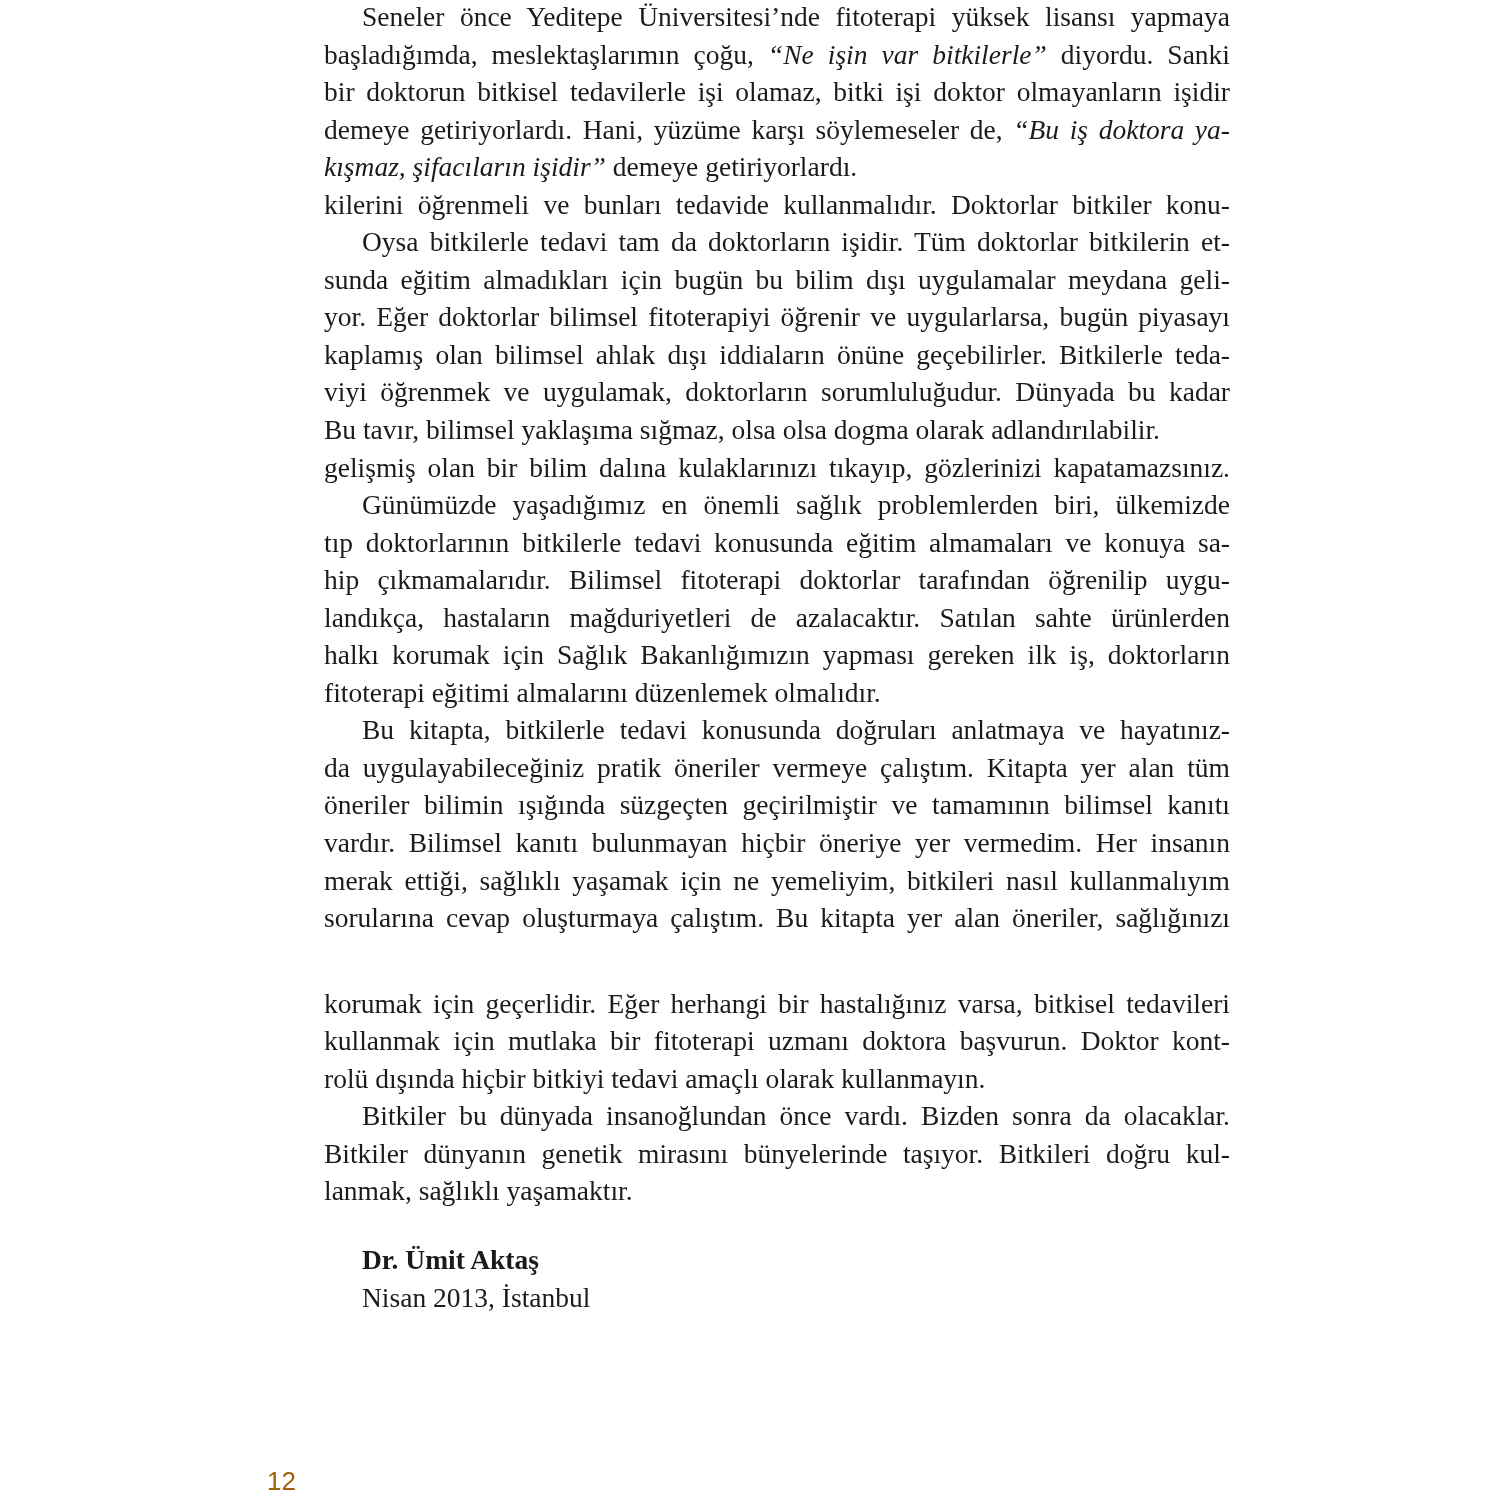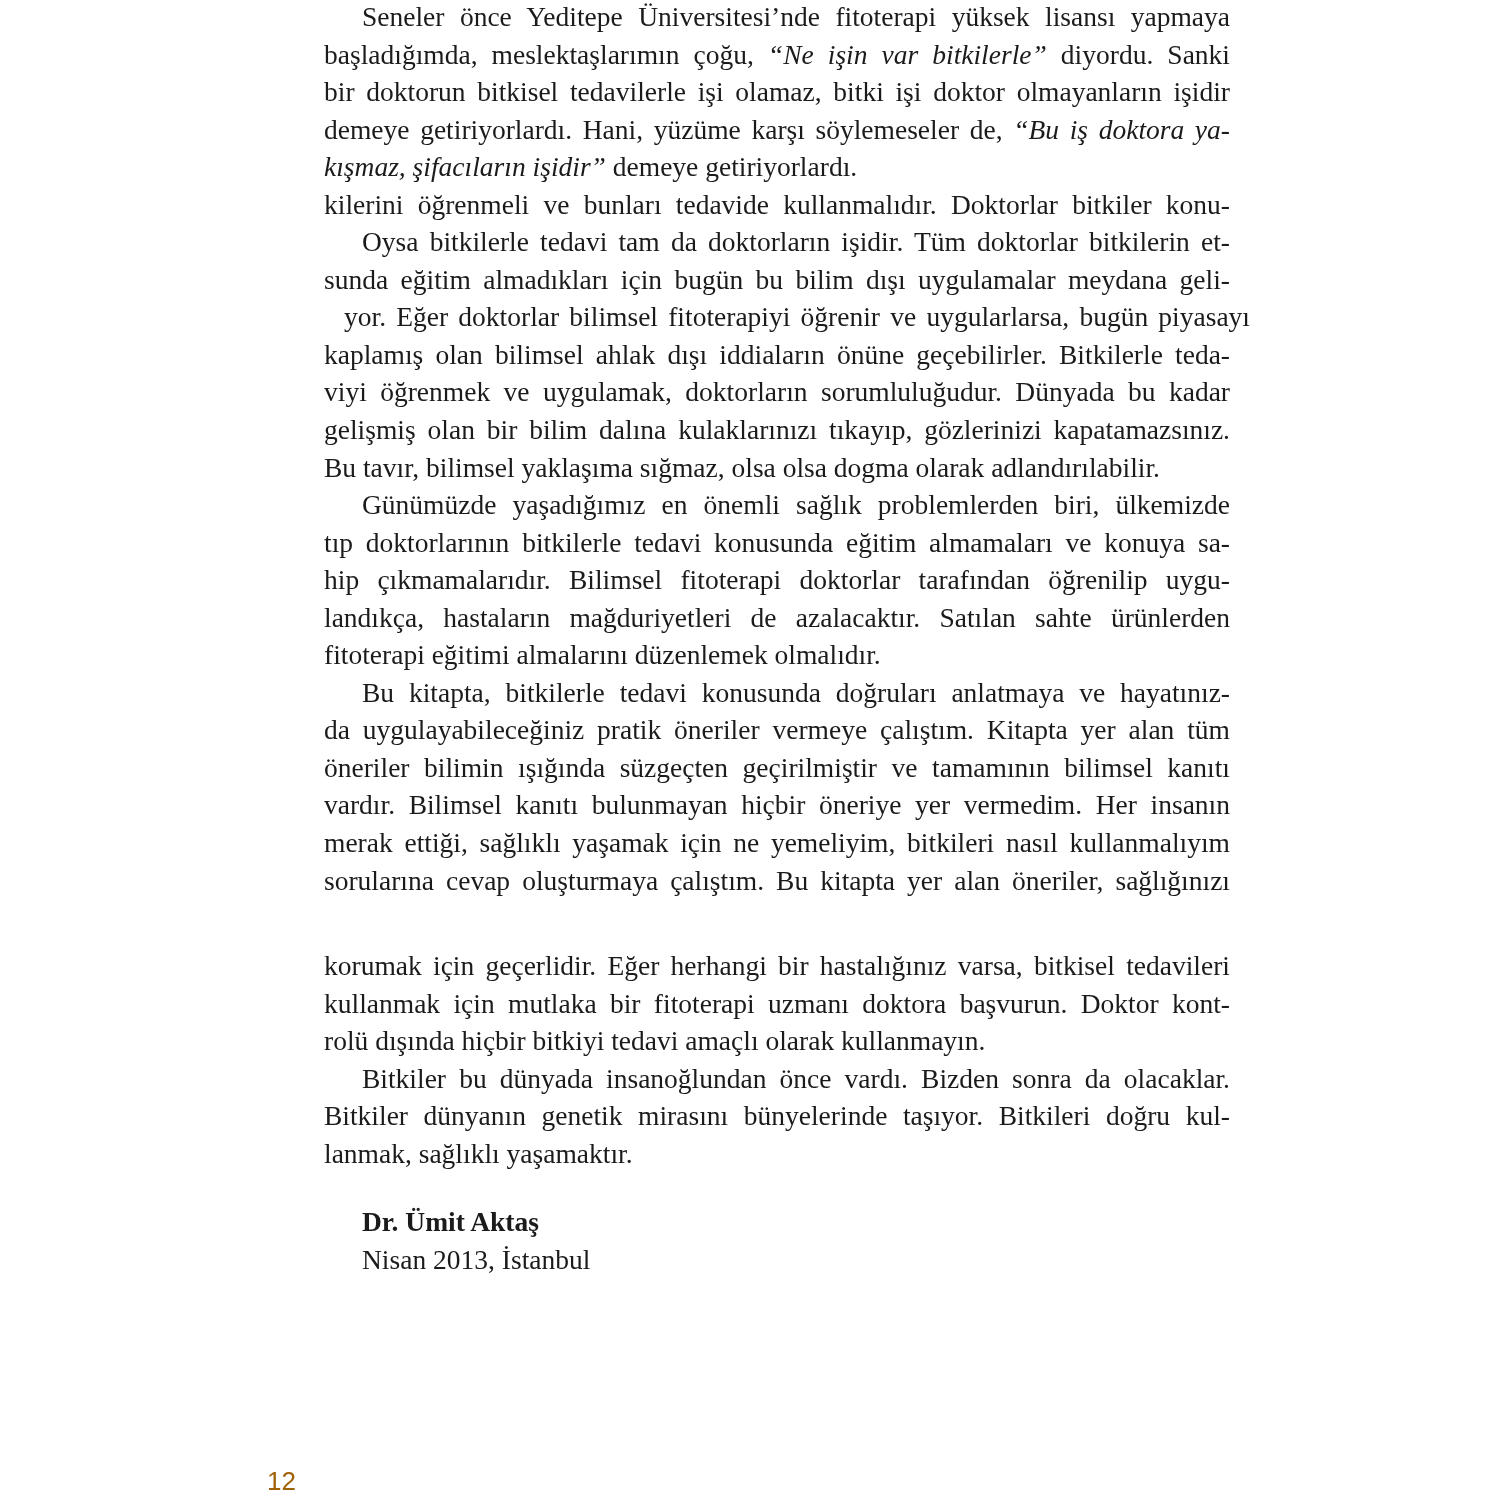--- a/index.html
+++ b/index.html
@@ -40,31 +40,32 @@
         <div class="line first" style="word-spacing: 8.57366px;"><span>Seneler önce Yeditepe Üniversitesi’nde fitoterapi yüksek lisansı yapmaya</span></div>
         <div class="line" style="word-spacing: 7.17383px;"><span>başladığımda, meslektaşlarımın çoğu, </span><span class="it">“Ne işin var bitkilerle”</span><span> diyordu. Sanki</span></div>
         <div class="line" style="word-spacing: 4.83125px;"><span>bir doktorun bitkisel tedavilerle işi olamaz, bitki işi doktor olmayanların işidir</span></div>
         <div class="line" style="word-spacing: 3.76875px;"><span>demeye getiriyorlardı. Hani, yüzüme karşı söylemeseler de, </span><span class="it">“Bu iş doktora ya-</span></div>
         <div class="line last"><span class="it">kışmaz, şifacıların işidir”</span><span> demeye getiriyorlardı.</span></div>
       </div>
       <div class="para">
         <div class="line" style="word-spacing: 7.38281px;"><span>kilerini öğrenmeli ve bunları tedavide kullanmalıdır. Doktorlar bitkiler konu-</span></div>
         <div class="line first" style="word-spacing: 4.29219px;"><span>Oysa bitkilerle tedavi tam da doktorların işidir. Tüm doktorlar bitkilerin et-</span></div>
         <div class="line" style="word-spacing: 5.52187px;"><span>sunda eğitim almadıkları için bugün bu bilim dışı uygulamalar meydana geli-</span></div>
-        <div class="line" style="word-spacing: 3.33854px; margin-left: 20px;"><span>yor. Eğer doktorlar bilimsel fitoterapiyi öğrenir ve uygularlarsa, bugün piyasayı</span></div>
+        <div class="line" style="word-spacing: 3.33854px;"><span>yor. Eğer doktorlar bilimsel fitoterapiyi öğrenir ve uygularlarsa, bugün piyasayı</span></div>
         <div class="line" style="word-spacing: 5.29167px;"><span>kaplamış olan bilimsel ahlak dışı iddiaların önüne geçebilirler. Bitkilerle teda-</span></div>
         <div class="line" style="word-spacing: 6.51953px;"><span>viyi öğrenmek ve uygulamak, doktorların sorumluluğudur. Dünyada bu kadar</span></div>
+        <div class="line last"><span>Bu tavır, bilimsel yaklaşıma sığmaz, olsa olsa dogma olarak adlandırılabilir.</span></div>
         <div class="line" style="word-spacing: 4.99805px;"><span>gelişmiş olan bir bilim dalına kulaklarınızı tıkayıp, gözlerinizi kapatamazsınız.</span></div>
-        <div class="line last"><span>Bu tavır, bilimsel yaklaşıma sığmaz, olsa olsa dogma olarak adlandırılabilir.</span></div>
       </div>
       <div class="para">
         <div class="line first" style="word-spacing: 9.22768px;"><span>Günümüzde yaşadığımız en önemli sağlık problemlerden biri, ülkemizde</span></div>
         <div class="line" style="word-spacing: 5.88368px;"><span>tıp doktorlarının bitkilerle tedavi konusunda eğitim almamaları ve konuya sa-</span></div>
         <div class="line" style="word-spacing: 11.3839px;"><span>hip çıkmamalarıdır. Bilimsel fitoterapi doktorlar tarafından öğrenilip uygu-</span></div>
         <div class="line" style="word-spacing: 12.3839px;"><span>landıkça, hastaların mağduriyetleri de azalacaktır. Satılan sahte ürünlerden</span></div>
+        <div class="line" style="word-spacing: 6.13368px;"><span>halkı korumak için Sağlık Bakanlığımızın yapması gereken ilk iş, doktorların</span></div>
         <div class="line last"><span>fitoterapi eğitimi almalarını düzenlemek olmalıdır.</span></div>
       </div>
       <div class="para">
         <div class="line first" style="word-spacing: 7.98438px;"><span>Bu kitapta, bitkilerle tedavi konusunda doğruları anlatmaya ve hayatınız-</span></div>
         <div class="line" style="word-spacing: 5.9809px;"><span>da uygulayabileceğiniz pratik öneriler vermeye çalıştım. Kitapta yer alan tüm</span></div>
         <div class="line" style="word-spacing: 7.66602px;"><span>öneriler bilimin ışığında süzgeçten geçirilmiştir ve tamamının bilimsel kanıtı</span></div>
         <div class="line" style="word-spacing: 6.7309px;"><span>vardır. Bilimsel kanıtı bulunmayan hiçbir öneriye yer vermedim. Her insanın</span></div>
         <div class="line" style="word-spacing: 4.86111px;"><span>merak ettiği, sağlıklı yaşamak için ne yemeliyim, bitkileri nasıl kullanmalıyım</span></div>
         <div class="line" style="word-spacing: 5.16319px;"><span>sorularına cevap oluşturmaya çalıştım. Bu kitapta yer alan öneriler, sağlığınızı</span></div>
         <div class="line" style="word-spacing: 4.36285px; margin-top: 48px;"><span>korumak için geçerlidir. Eğer herhangi bir hastalığınız varsa, bitkisel tedavileri</span></div>

